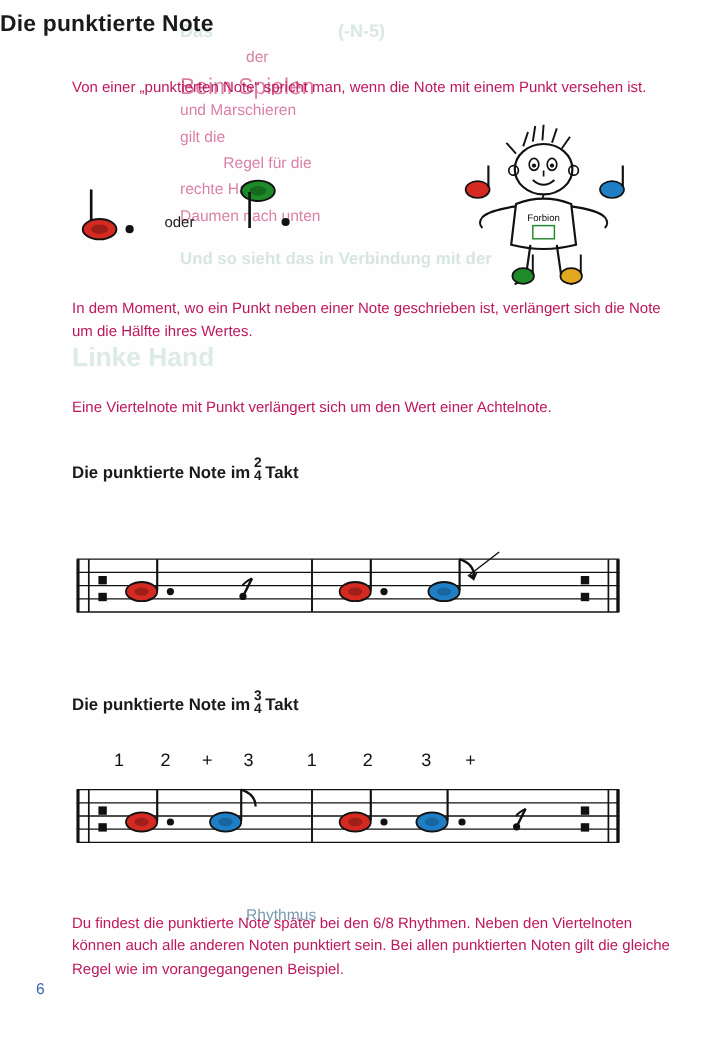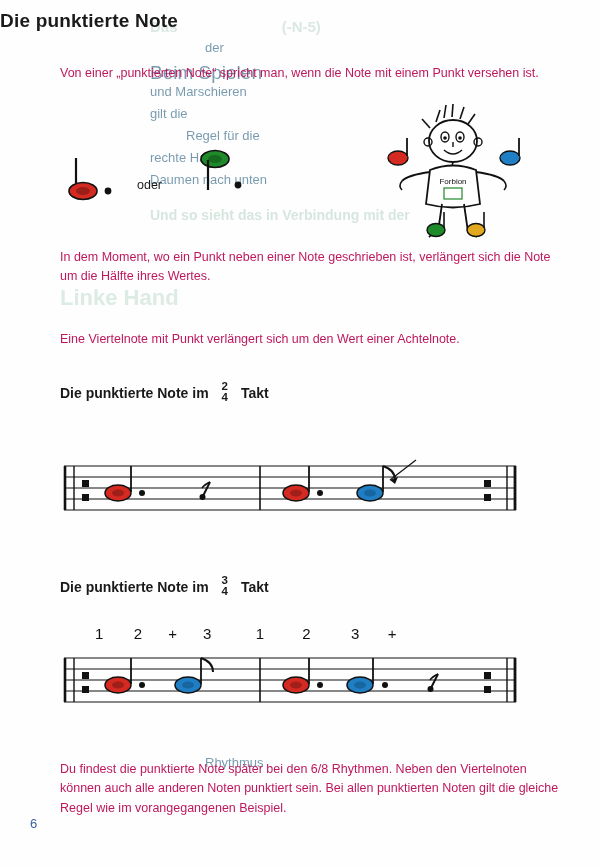--- a/index.html
+++ b/index.html
@@ -16,21 +16,21 @@
     overflow: hidden;
   }
   .page {
     position: absolute;
     inset: 0;
     background: #fefefe;
   }
   
   .bleed {
     position: absolute;
-    color: #0c4a6e;
+    color: #be185d;
     opacity: .55;
     font-family: "Liberation Sans", sans-serif;
     white-space: pre;
     pointer-events: none;
     user-select: none;
   }
   .bleed.b1 { left: 150px; top: 18px;  font-size: 15px; font-weight: bold; color:#bcd7cb;}
   .bleed.b2 { left: 205px; top: 40px;  font-size: 13px; }
   .bleed.b3 { left: 150px; top: 62px;  font-size: 19px; }
   .bleed.b4 { left: 150px; top: 84px;  font-size: 13px; }
@@ -71,21 +71,21 @@
     top: 178px;
     font-size: 12.5px;
   }
 
   .section-head {
     position: absolute;
     font-size: 14px;
     font-weight: bold;
     display: flex;
     align-items: center;
-    gap: 10px;
+    gap: 0;
   }
   .sh1 { left: 60px; top: 382px; }
   .sh2 { left: 60px; top: 576px; }
 
   .timesig {
     display: inline-flex;
     flex-direction: column;
     line-height: .95;
     font-size: 11.5px;
     font-weight: bold;

